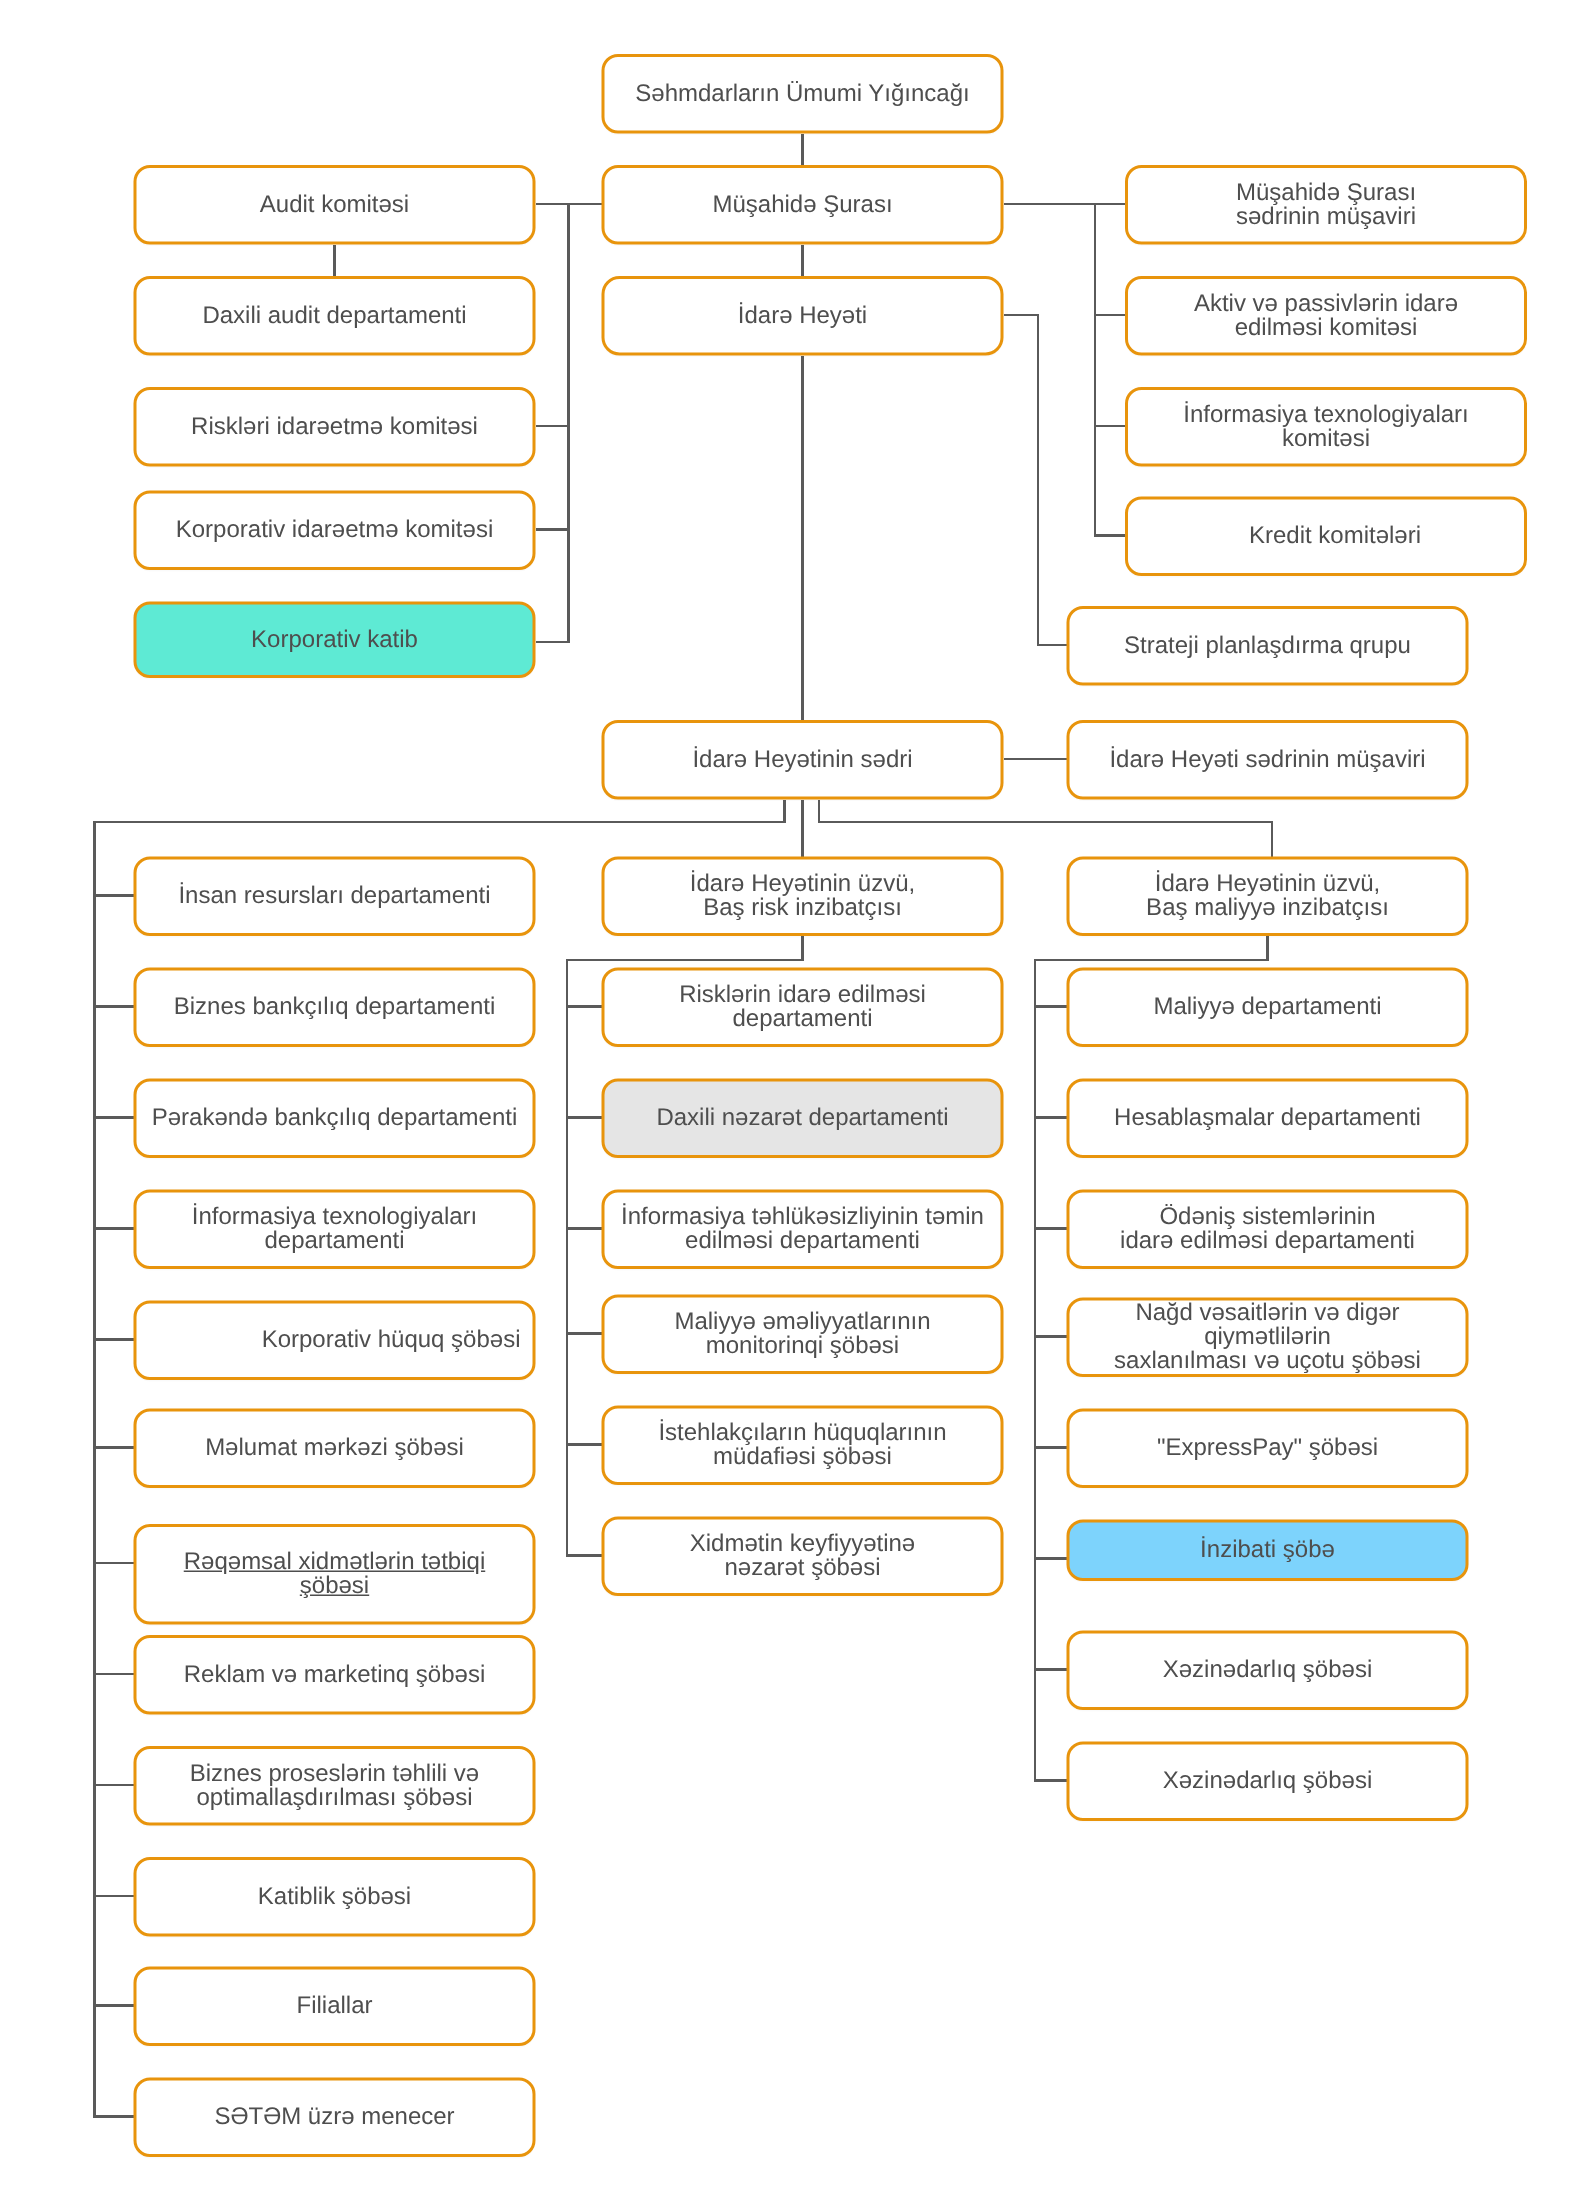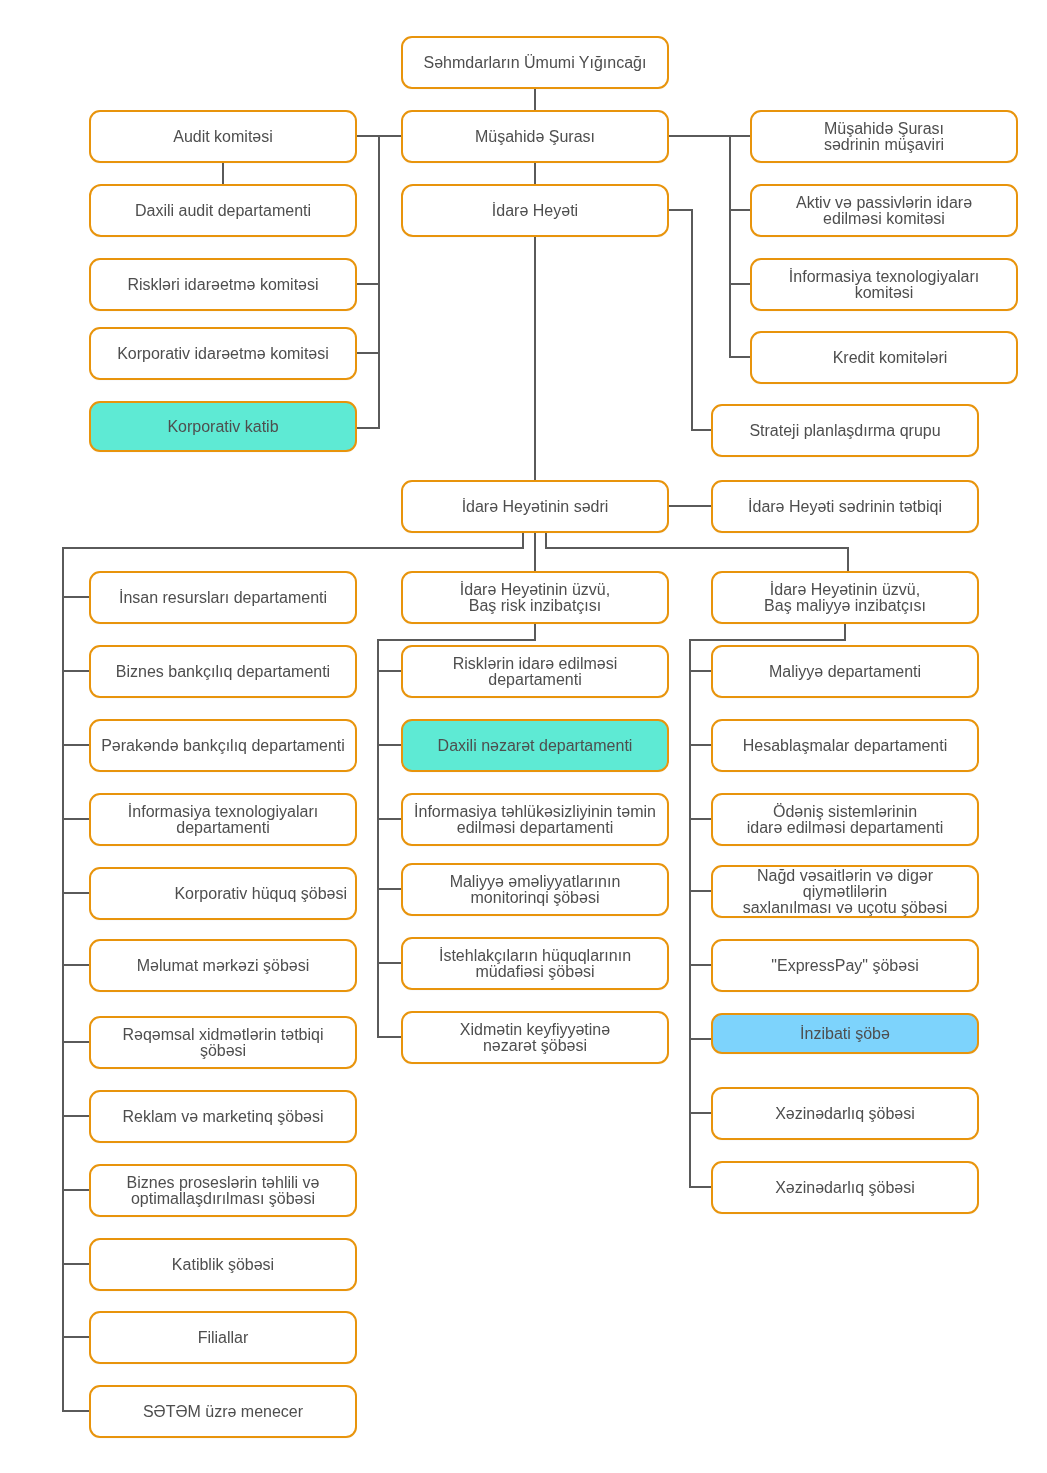--- a/index.html
+++ b/index.html
@@ -118,21 +118,21 @@
       <div class="node" style="left: 401px; top: 184px; width: 268px; height: 53px; border-color: rgb(232, 148, 12); background: rgb(255, 255, 255); color: rgb(78, 78, 78); border-radius: 12px;">
         <span>
           <span class="l2">İdarə Heyəti</span>
         </span>
       </div>
       <div class="node" style="left: 89px; top: 110px; width: 268px; height: 53px; border-color: rgb(232, 148, 12); background: rgb(255, 255, 255); color: rgb(78, 78, 78);">
         <span>
           <span class="l2">Audit komitəsi</span>
         </span>
       </div>
-      <div class="node" style="left: 89px; top: 184px; width: 268px; height: 53px; border-color: rgb(232, 148, 12); background: rgb(255, 255, 255); color: rgb(78, 78, 78); border-radius: 12px;">
+      <div class="node" style="left: 89px; top: 184px; width: 268px; height: 53px; border-color: rgb(232, 148, 12); background: rgb(255, 255, 255); color: rgb(78, 78, 78);">
         <span>
           <span class="l2">Daxili audit departamenti</span>
         </span>
       </div>
       <div class="node" style="left: 89px; top: 258px; width: 268px; height: 53px; border-color: rgb(232, 148, 12); background: rgb(255, 255, 255); color: rgb(78, 78, 78);">
         <span>
           <span class="l2">Riskləri idarəetmə komitəsi</span>
         </span>
       </div>
       <div class="node" style="left: 89px; top: 327px; width: 268px; height: 53px; border-color: rgb(232, 148, 12); background: rgb(255, 255, 255); color: rgb(78, 78, 78);">
@@ -172,21 +172,21 @@
           <span class="l2">Strateji planlaşdırma qrupu</span>
         </span>
       </div>
       <div class="node" style="left: 401px; top: 480px; width: 268px; height: 53px; border-color: rgb(232, 148, 12); background: rgb(255, 255, 255); color: rgb(78, 78, 78);">
         <span>
           <span class="l2">İdarə Heyətinin sədri</span>
         </span>
       </div>
       <div class="node" style="left: 711px; top: 480px; width: 268px; height: 53px; border-color: rgb(232, 148, 12); background: rgb(255, 255, 255); color: rgb(78, 78, 78);">
         <span>
-          <span class="l2">İdarə Heyəti sədrinin tətbiqi</span>
+          <span class="l2">İdarə Heyəti sədrinin müşaviri</span>
         </span>
       </div>
       <div class="node" style="left: 401px; top: 571px; width: 268px; height: 53px; border-color: rgb(232, 148, 12); background: rgb(255, 255, 255); color: rgb(78, 78, 78);">
         <span>
           <span class="l2">İdarə Heyətinin üzvü,</span>
           <span class="l2">Baş risk inzibatçısı</span>
         </span>
       </div>
       <div class="node" style="left: 711px; top: 571px; width: 268px; height: 53px; border-color: rgb(232, 148, 12); background: rgb(255, 255, 255); color: rgb(78, 78, 78);">
         <span>
@@ -218,21 +218,21 @@
       <div class="node" style="left: 89px; top: 867px; width: 268px; height: 53px; border-color: rgb(232, 148, 12); background: rgb(255, 255, 255); color: rgb(78, 78, 78); text-align: right;">
         <span>
           <span class="l2">Korporativ hüquq şöbəsi</span>
         </span>
       </div>
       <div class="node" style="left: 89px; top: 939px; width: 268px; height: 53px; border-color: rgb(232, 148, 12); background: rgb(255, 255, 255); color: rgb(78, 78, 78);">
         <span>
           <span class="l2">Məlumat mərkəzi şöbəsi</span>
         </span>
       </div>
-      <div class="node" style="left: 89px; top: 1016px; width: 268px; height: 53px; border-color: rgb(232, 148, 12); background: rgb(255, 255, 255); color: rgb(78, 78, 78);">
+      <div class="node" style="left: 89px; top: 1016px; width: 268px; height: 67px; border-color: rgb(232, 148, 12); background: rgb(255, 255, 255); color: rgb(78, 78, 78); text-decoration: underline;">
         <span>
           <span class="l2">Rəqəmsal xidmətlərin tətbiqi şöbəsi</span>
         </span>
       </div>
       <div class="node" style="left: 89px; top: 1090px; width: 268px; height: 53px; border-color: rgb(232, 148, 12); background: rgb(255, 255, 255); color: rgb(78, 78, 78);">
         <span>
           <span class="l2">Reklam və marketinq şöbəsi</span>
         </span>
       </div>
       <div class="node" style="left: 89px; top: 1164px; width: 268px; height: 53px; border-color: rgb(232, 148, 12); background: rgb(255, 255, 255); color: rgb(78, 78, 78);">
@@ -254,21 +254,21 @@
       <div class="node" style="left: 89px; top: 1385px; width: 268px; height: 53px; border-color: rgb(232, 148, 12); background: rgb(255, 255, 255); color: rgb(78, 78, 78);">
         <span>
           <span class="l2">SƏTƏM üzrə menecer</span>
         </span>
       </div>
       <div class="node" style="left: 401px; top: 645px; width: 268px; height: 53px; border-color: rgb(232, 148, 12); background: rgb(255, 255, 255); color: rgb(78, 78, 78);">
         <span>
           <span class="l2">Risklərin idarə edilməsi departamenti</span>
         </span>
       </div>
-      <div class="node" style="left: 401px; top: 719px; width: 268px; height: 53px; border-color: rgb(232, 148, 12); background: #5eead4; color: rgb(78, 78, 78);">
+      <div class="node" style="left: 401px; top: 719px; width: 268px; height: 53px; border-color: rgb(232, 148, 12); background: #e5e5e5; color: rgb(78, 78, 78);">
         <span>
           <span class="l2">Daxili nəzarət departamenti</span>
         </span>
       </div>
       <div class="node" style="left: 401px; top: 793px; width: 268px; height: 53px; border-color: rgb(232, 148, 12); background: rgb(255, 255, 255); color: rgb(78, 78, 78);">
         <span>
           <span class="l2">İnformasiya təhlükəsizliyinin təmin</span>
           <span class="l2">edilməsi departamenti</span>
         </span>
       </div>

